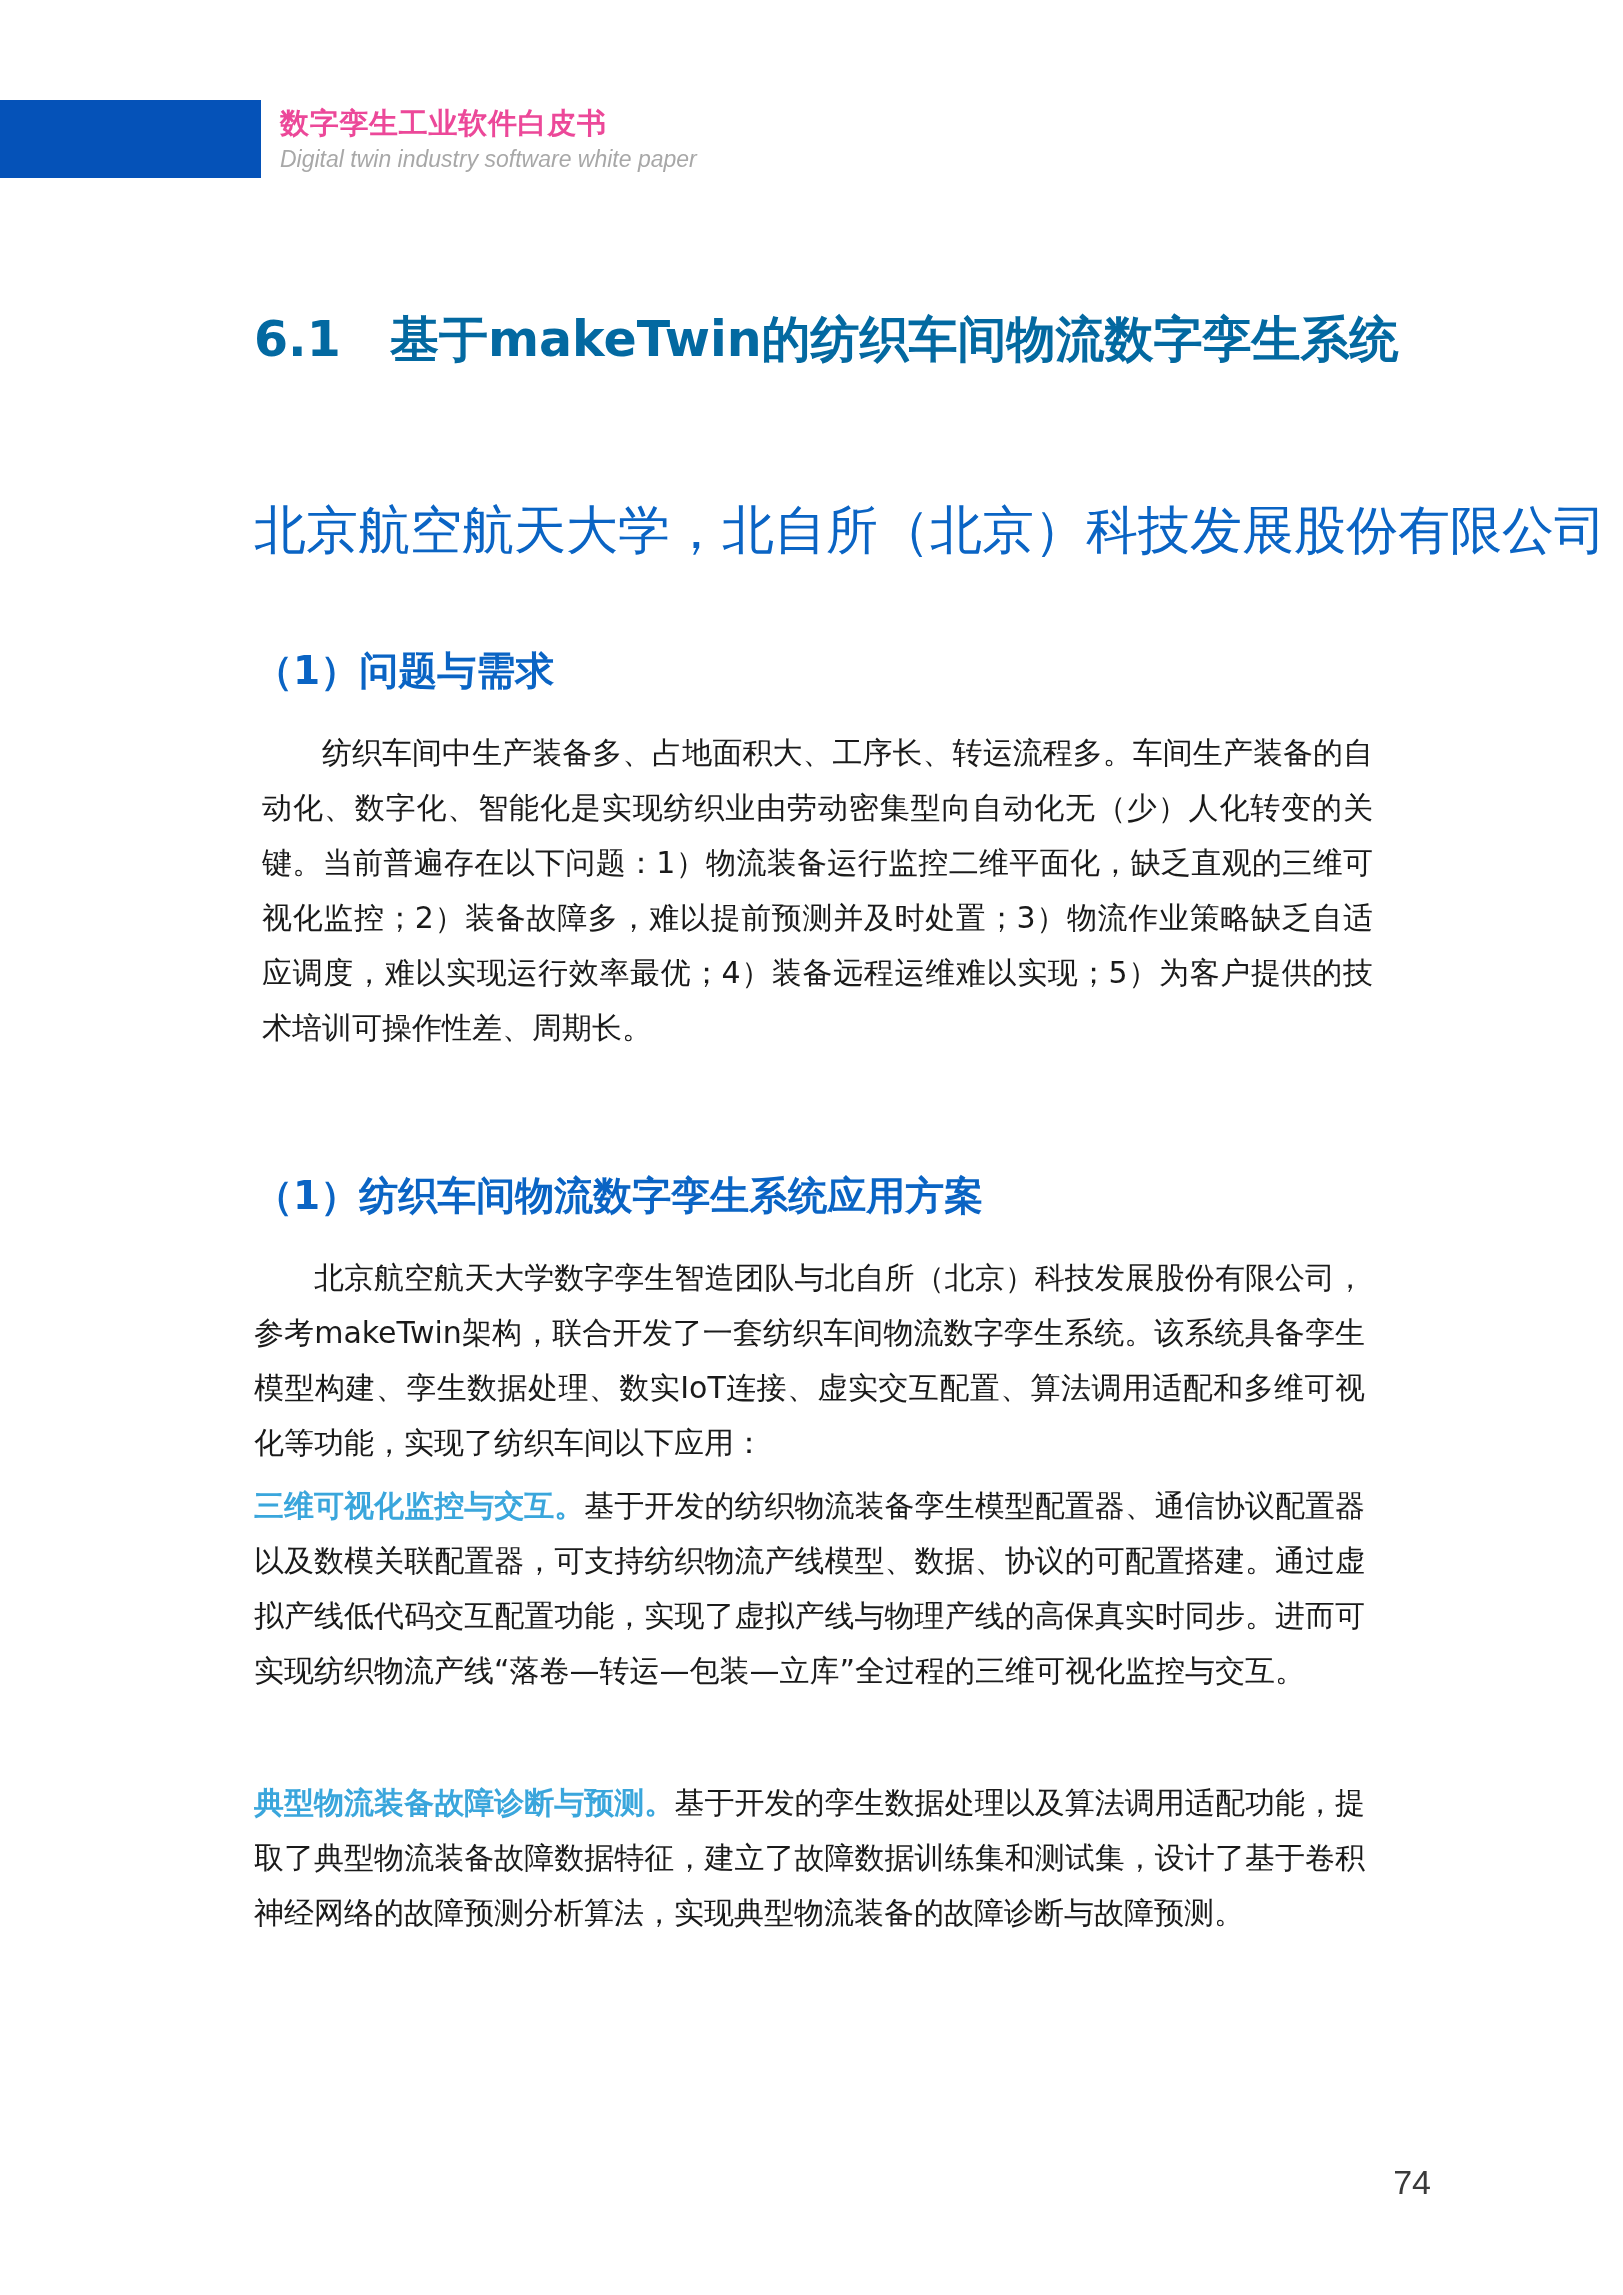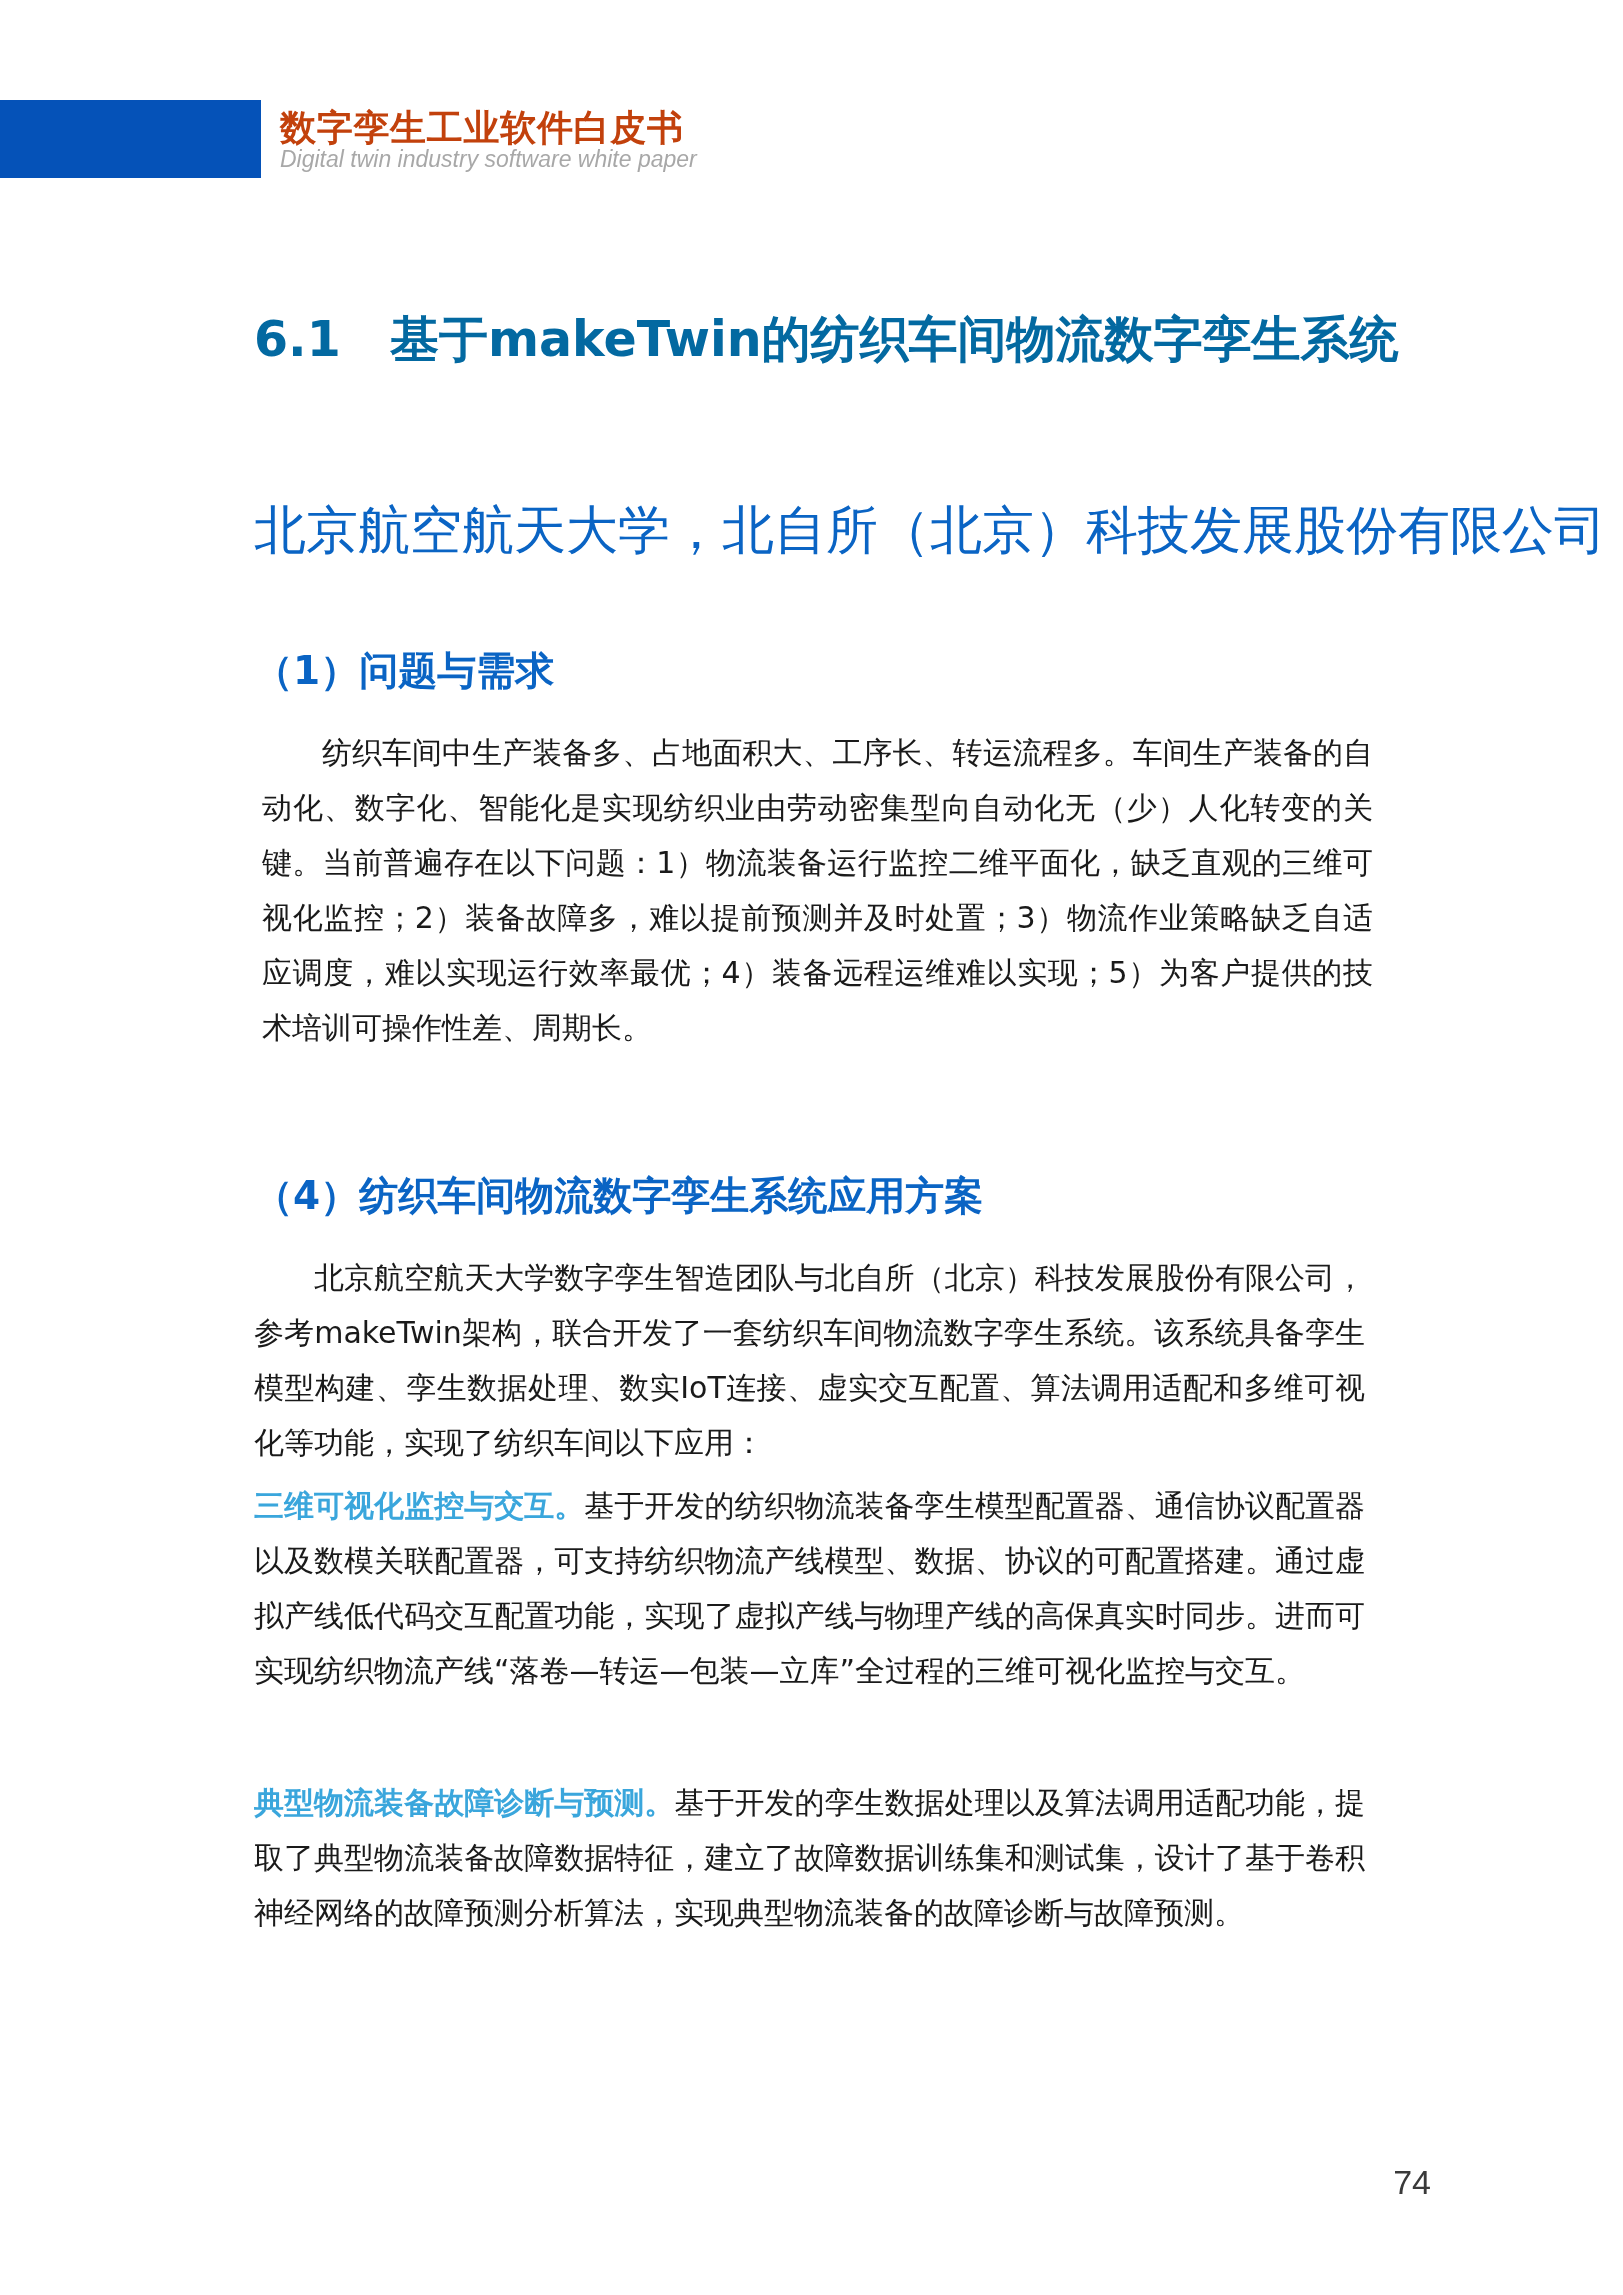--- a/index.html
+++ b/index.html
@@ -1,19 +1,19 @@
 <!DOCTYPE html>
 <html style="font-size:11px"><head>
 <meta charset="utf-8">
 <style>
   html, body { margin:0; padding:0; background:#ffffff; }
   body { width:1623px; height:2295px; position:relative; overflow:hidden;
          font-family:"DejaVu Sans", "Liberation Sans", sans-serif; color:#1a1a1a; }
   .band { position:absolute; left:0; top:100px; width:261px; height:78px; background:#0552b8; }
-  .hdr-title { position:absolute; left:280px; top:104px; font-size:36px; font-weight:bold; color:#c2410c; letter-spacing:0.7px; white-space:nowrap; }
+  .hdr-title { position:absolute; left:280px; top:104px; font-size:29px; font-weight:bold; color:#ec4899; letter-spacing:0.7px; white-space:nowrap; }
   .hdr-sub { position:absolute; left:280px; top:146px; font-size:23px; color:#a8a8a8; white-space:nowrap; font-family:"Liberation Sans", sans-serif;font-style:italic; }
   .h1 { position:absolute; left:254px; top:292px; width:1159px; font-size:49px; font-weight:bold; color:#0369a1; line-height:95px; }
   .h1 .num { display:inline-block; width:136px; }
   .affil { position:absolute; left:254px; top:496px; font-size:52px; color:#0a64c4; white-space:nowrap; }
   .h2 { position:absolute; left:254px; font-size:39px; font-weight:bold; color:#0a64c4; white-space:nowrap; }
   .para { position:absolute; left:254px; width:1111px; font-size:30px; line-height:55px; color:#1a1a1a; text-align:justify; }
   .para.indent { text-indent:60px; }
   .hl { color:#3aa6dc; font-weight:bold; }
   .pagenum { position:absolute; left:0; width:1431px; top:2163px; text-align:right; font-size:34px; color:#3a3a3a; font-family:"Liberation Sans", sans-serif; }
 </style>
@@ -26,21 +26,21 @@
 
 <div class="h1">
   <span class="num">6.1</span><span>基于makeTwin的纺织车间物流数字孪生系统</span>
 </div>
 
 <div class="affil">北京航空航天大学，北自所（北京）科技发展股份有限公司</div>
 
 <div class="h2" style="top:644px;">（1）问题与需求</div>
 <div class="para indent" style="top:725px;margin-left:8px;">纺织车间中生产装备多、占地面积大、工序长、转运流程多。车间生产装备的自动化、数字化、智能化是实现纺织业由劳动密集型向自动化无（少）人化转变的关键。当前普遍存在以下问题：1）物流装备运行监控二维平面化，缺乏直观的三维可视化监控；2）装备故障多，难以提前预测并及时处置；3）物流作业策略缺乏自适应调度，难以实现运行效率最优；4）装备远程运维难以实现；5）为客户提供的技术培训可操作性差、周期长。</div>
 
-<div class="h2" style="top:1169px;">（4）纺织车间物流数字孪生系统应用方案</div>
+<div class="h2" style="top:1169px;">（1）纺织车间物流数字孪生系统应用方案</div>
 <div class="para indent" style="top:1250px;">北京航空航天大学数字孪生智造团队与北自所（北京）科技发展股份有限公司，参考makeTwin架构，联合开发了一套纺织车间物流数字孪生系统。该系统具备孪生模型构建、孪生数据处理、数实IoT连接、虚实交互配置、算法调用适配和多维可视化等功能，实现了纺织车间以下应用：</div>
 
 <div class="para" style="top:1478px;">
   <span class="hl">三维可视化监控与交互。</span><span>基于开发的纺织物流装备孪生模型配置器、通信协议配置器以及数模关联配置器，可支持纺织物流产线模型、数据、协议的可配置搭建。通过虚拟产线低代码交互配置功能，实现了虚拟产线与物理产线的高保真实时同步。进而可实现纺织物流产线“落卷—转运—包装—立库”全过程的三维可视化监控与交互。</span>
 </div>
 
 <div class="para" style="top:1775px;">
   <span class="hl">典型物流装备故障诊断与预测。</span><span>基于开发的孪生数据处理以及算法调用适配功能，提取了典型物流装备故障数据特征，建立了故障数据训练集和测试集，设计了基于卷积神经网络的故障预测分析算法，实现典型物流装备的故障诊断与故障预测。</span>
 </div>
 

